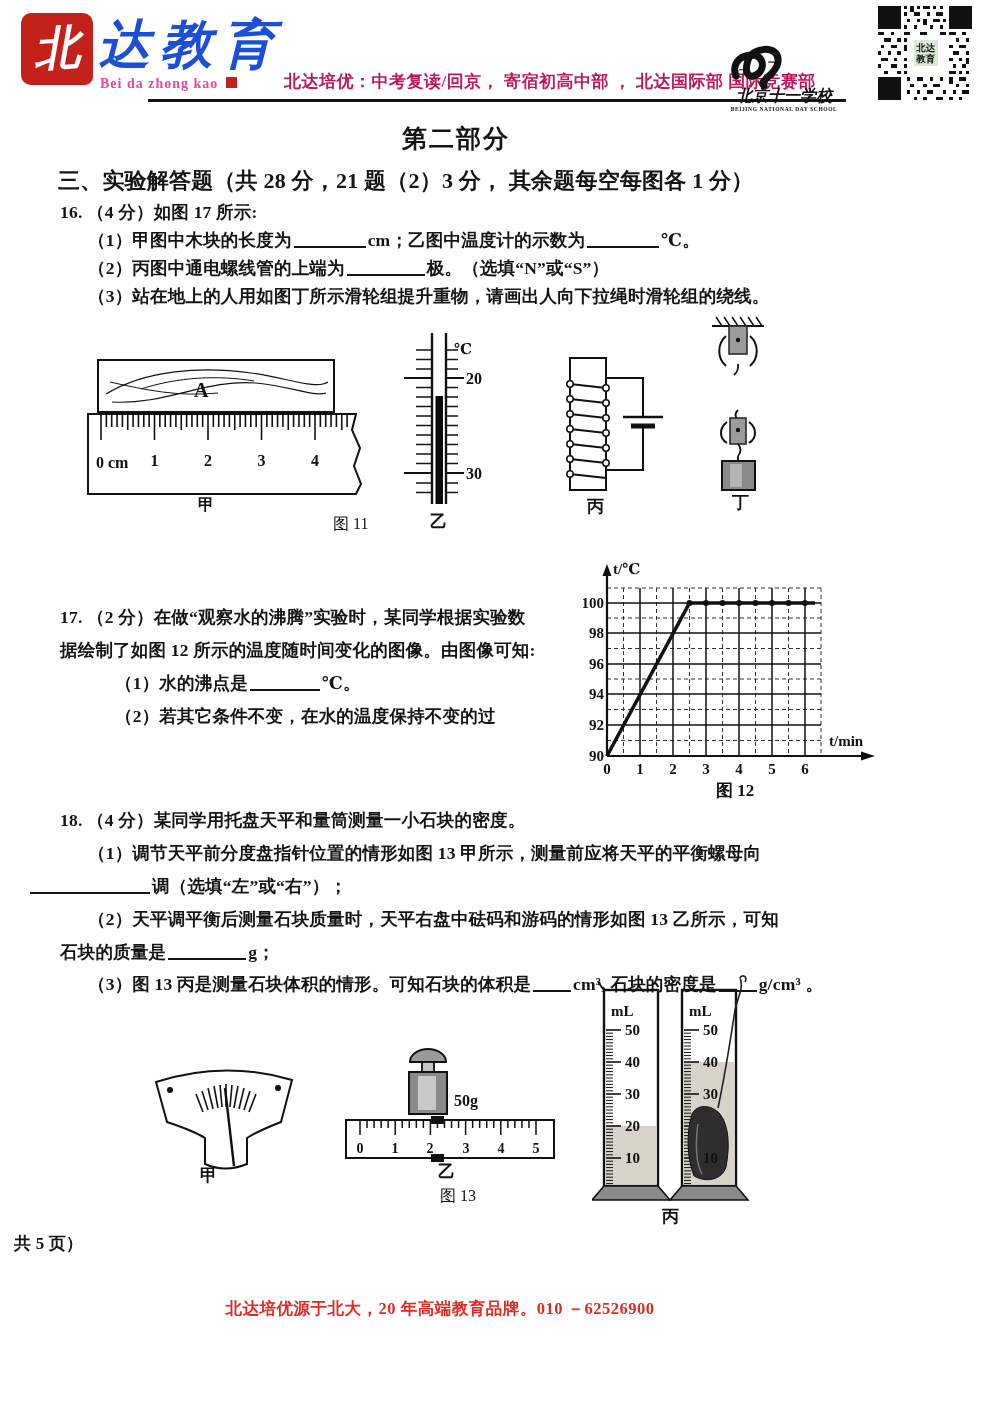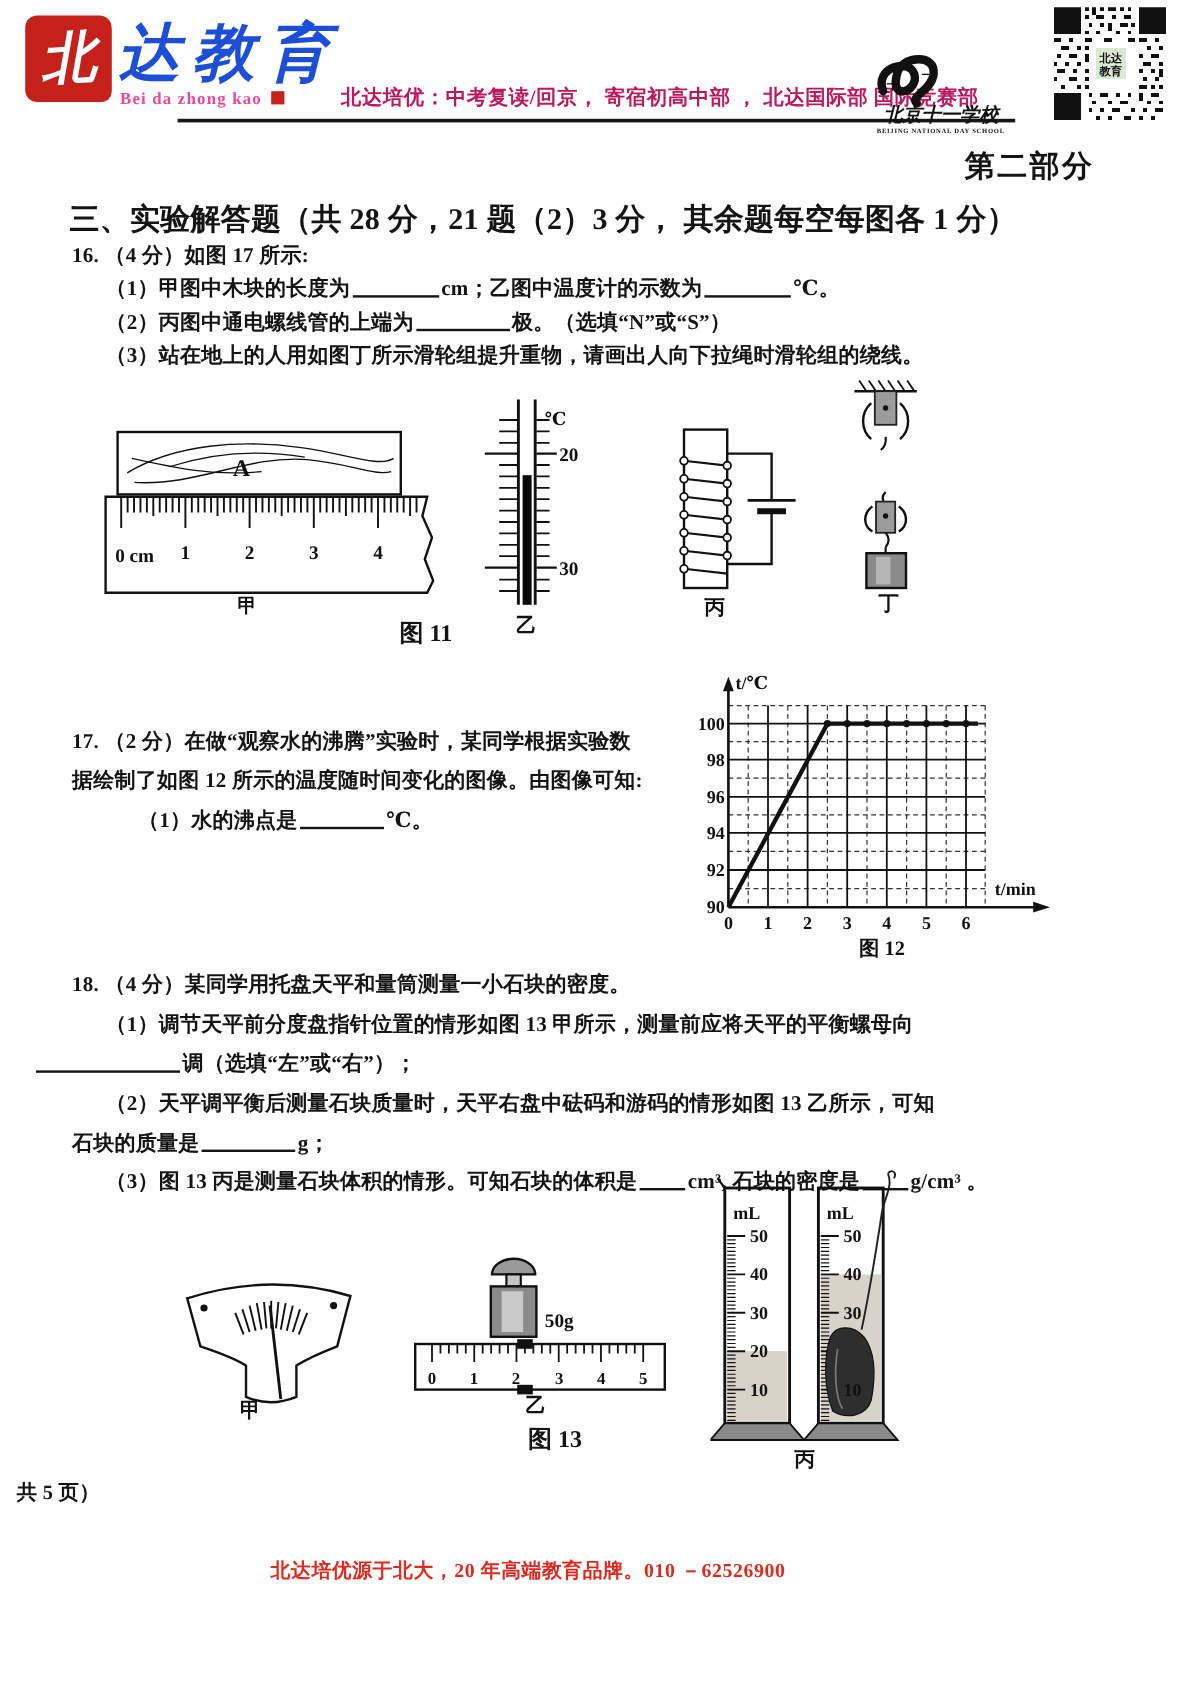--- a/index.html
+++ b/index.html
@@ -1,30 +1,30 @@
 <!DOCTYPE html>
 <html><head>
 <meta charset="utf-8">
 <style>
   html,body{margin:0;padding:0;background:#ffffff;}
   .page{position:relative;width:992px;height:1403px;background:#fff;overflow:hidden;
         font-family:"Liberation Serif","DejaVu Serif",serif;color:#141414;}
   .t{position:absolute;font-size:17.5px;font-weight:600;white-space:nowrap;letter-spacing:.2px;}
   .blank{display:inline-block;border-bottom:2px solid #151515;height:15px;vertical-align:-2px;margin:0 2px;}
-  .title{position:absolute;left:0;width:912px;text-align:right;font-size:25px;font-weight:700;letter-spacing:2px;}
+  .title{position:absolute;left:0;width:912px;text-align:center;font-size:25px;font-weight:700;letter-spacing:2px;}
   .seal{position:absolute;left:24px;top:16px;width:66px;height:66px;background:#c4211b;border-radius:7px;
         box-shadow:0 0 0 3px #c4211b, 2px 2px 0 1px #d8453d;display:flex;align-items:center;justify-content:center;}
   .seal span{color:#fff;font-size:46px;font-weight:700;font-style:italic;transform:rotate(-4deg);}
   .logoText{position:absolute;left:98px;top:10px;font-size:52px;font-weight:700;font-style:italic;
             color:#1d4ed8;letter-spacing:10px;}
   .logoSub{position:absolute;left:100px;top:76px;font-size:14px;font-weight:700;color:#ec4899;letter-spacing:1px;}
   .sq{display:inline-block;width:11px;height:11px;background:#c4211b;margin-left:8px;}
   .tagline{position:absolute;left:284px;top:70px;font-size:17px;font-weight:700;color:#be185d;letter-spacing:.5px;white-space:nowrap;}
   .hrule{position:absolute;left:148px;top:99px;width:698px;height:2.5px;background:#161616;}
-  .cap{position:absolute;font-size:20px;font-weight:700;text-align:center;}
+  .cap{position:absolute;font-size:16px;font-weight:400;text-align:center;}
   svg text{font-family:"Liberation Serif","DejaVu Serif",serif;font-weight:600;fill:#111;}
   .footer{position:absolute;left:0;top:1298px;width:880px;text-align:center;
           font-size:16.5px;font-weight:700;color:#e02a20;letter-spacing:.5px;}
 </style>
 </head>
 <body>
 
 <div class="page">
 
   <div class="seal">
@@ -52,21 +52,21 @@
         <rect x="22" y="0" width="7" height="7"></rect>
         <rect x="0" y="22" width="7" height="7"></rect>
       <path d="M8,0h1v1h-1z M10,0h1v2h-1z M12,0h1v1h-1z M14,0h2v1h-2z M17,0h1v1h-1z M19,0h1v1h-1z M8,2h1v1h-1z M11,2h2v1h-2z M15,2h1v1h-1z M18,2h2v1h-2z M9,4h1v1h-1z M12,4h1v1h-1z M14,4h1v2h-1z M17,4h2v1h-2z M20,4h1v1h-1z M8,6h1v1h-1z M11,6h1v1h-1z M16,6h1v1h-1z M19,6h1v1h-1z M0,8h2v1h-2z M4,8h1v1h-1z M8,8h2v1h-2z M13,8h2v1h-2z M19,8h2v1h-2z M22,8h2v1h-2z M26,8h1v1h-1z M2,10h2v1h-2z M6,10h1v1h-1z M8,10h1v1h-1z M24,10h1v1h-1z M27,10h1v1h-1z M1,12h1v1h-1z M4,12h2v1h-2z M8,12h1v2h-1z M22,12h1v1h-1z M25,12h2v1h-2z M0,14h1v1h-1z M3,14h1v1h-1z M6,14h1v1h-1z M23,14h2v1h-2z M27,14h1v1h-1z M1,16h2v1h-2z M5,16h1v1h-1z M8,16h1v1h-1z M22,16h1v1h-1z M25,16h1v1h-1z M27,16h1v2h-1z M0,18h1v1h-1z M4,18h2v1h-2z M8,18h1v1h-1z M23,18h1v1h-1z M26,18h1v1h-1z M2,20h1v1h-1z M6,20h1v1h-1z M8,20h1v1h-1z M22,20h2v1h-2z M25,20h1v1h-1z M27,20h1v1h-1z M9,22h1v1h-1z M12,22h2v1h-2z M16,22h1v1h-1z M19,22h1v1h-1z M22,22h1v2h-1z M25,22h2v1h-2z M10,24h1v1h-1z M14,24h1v1h-1z M17,24h2v1h-2z M24,24h1v1h-1z M27,24h1v1h-1z M9,26h1v1h-1z M12,26h1v1h-1z M15,26h2v1h-2z M20,26h1v1h-1z M23,26h1v1h-1z M26,26h2v1h-2z M11,28h1v1h-1z M14,28h1v1h-1z M18,28h2v1h-2z M22,28h1v1h-1z M25,28h1v1h-1z"></path>
     </g>
     <rect x="11" y="10.5" width="7.5" height="8" fill="#d9ead3"></rect>
     <text x="14.7" y="14" text-anchor="middle" font-size="2.9" fill="#c21">北达</text>
     <text x="14.7" y="17.4" text-anchor="middle" font-size="2.9" fill="#c21">教育</text>
   </svg>
 
   <div class="title" style="top:122px;">第二部分</div>
-  <div class="t" style="left:58px;top:166px;font-size:25px;font-weight:700;">三、实验解答题（共 28 分，21 题（2）3 分， 其余题每空每图各 1 分）</div>
+  <div class="t" style="left:58px;top:166px;font-size:22px;font-weight:700;">三、实验解答题（共 28 分，21 题（2）3 分， 其余题每空每图各 1 分）</div>
 
   <div class="t" style="left:60px;top:200px;">16. （4 分）如图 17 所示:</div>
   <div class="t" style="left:88px;top:228px;">
     <span>（1）甲图中木块的长度为</span><span class="blank" style="width:72px;"></span><span>cm；乙图中温度计的示数为</span><span class="blank" style="width:72px;"></span><span>℃。</span>
   </div>
   <div class="t" style="left:88px;top:256px;">
     <span>（2）丙图中通电螺线管的上端为</span><span class="blank" style="width:78px;"></span><span>极。（选填“N”或“S”）</span>
   </div>
   <div class="t" style="left:88px;top:284px;">（3）站在地上的人用如图丁所示滑轮组提升重物，请画出人向下拉绳时滑轮组的绕线。</div>
 
@@ -230,20 +230,21 @@
     <text x="34" y="194" font-size="17">丁</text>
   </svg>
 
   <div class="cap" style="left:333px;top:514px;">图 11</div>
 
   <div class="t" style="left:60px;top:605px;">17. （2 分）在做“观察水的沸腾”实验时，某同学根据实验数</div>
   <div class="t" style="left:60px;top:638px;">据绘制了如图 12 所示的温度随时间变化的图像。由图像可知:</div>
   <div class="t" style="left:115px;top:671px;">
     <span>（1）水的沸点是</span><span class="blank" style="width:70px;"></span><span>℃。</span>
   </div>
+  <div class="t" style="left:115px;top:704px;">（2）若其它条件不变，在水的温度保持不变的过</div>
 
   <svg style="position:absolute;left:583px;top:558px;" width="405" height="242" viewBox="0 0 405 242">
     <g stroke="#333" stroke-width="1" stroke-dasharray="4,3">
       <line x1="24" y1="182.5" x2="238" y2="182.5"></line>
         <line x1="24" y1="151.5" x2="238" y2="151.5"></line>
       <line x1="24" y1="121" x2="238" y2="121"></line>
         <line x1="24" y1="90.5" x2="238" y2="90.5"></line>
       <line x1="24" y1="60" x2="238" y2="60"></line>
         <line x1="24" y1="30" x2="238" y2="30"></line>
       <line x1="40.5" y1="30" x2="40.5" y2="198"></line>

